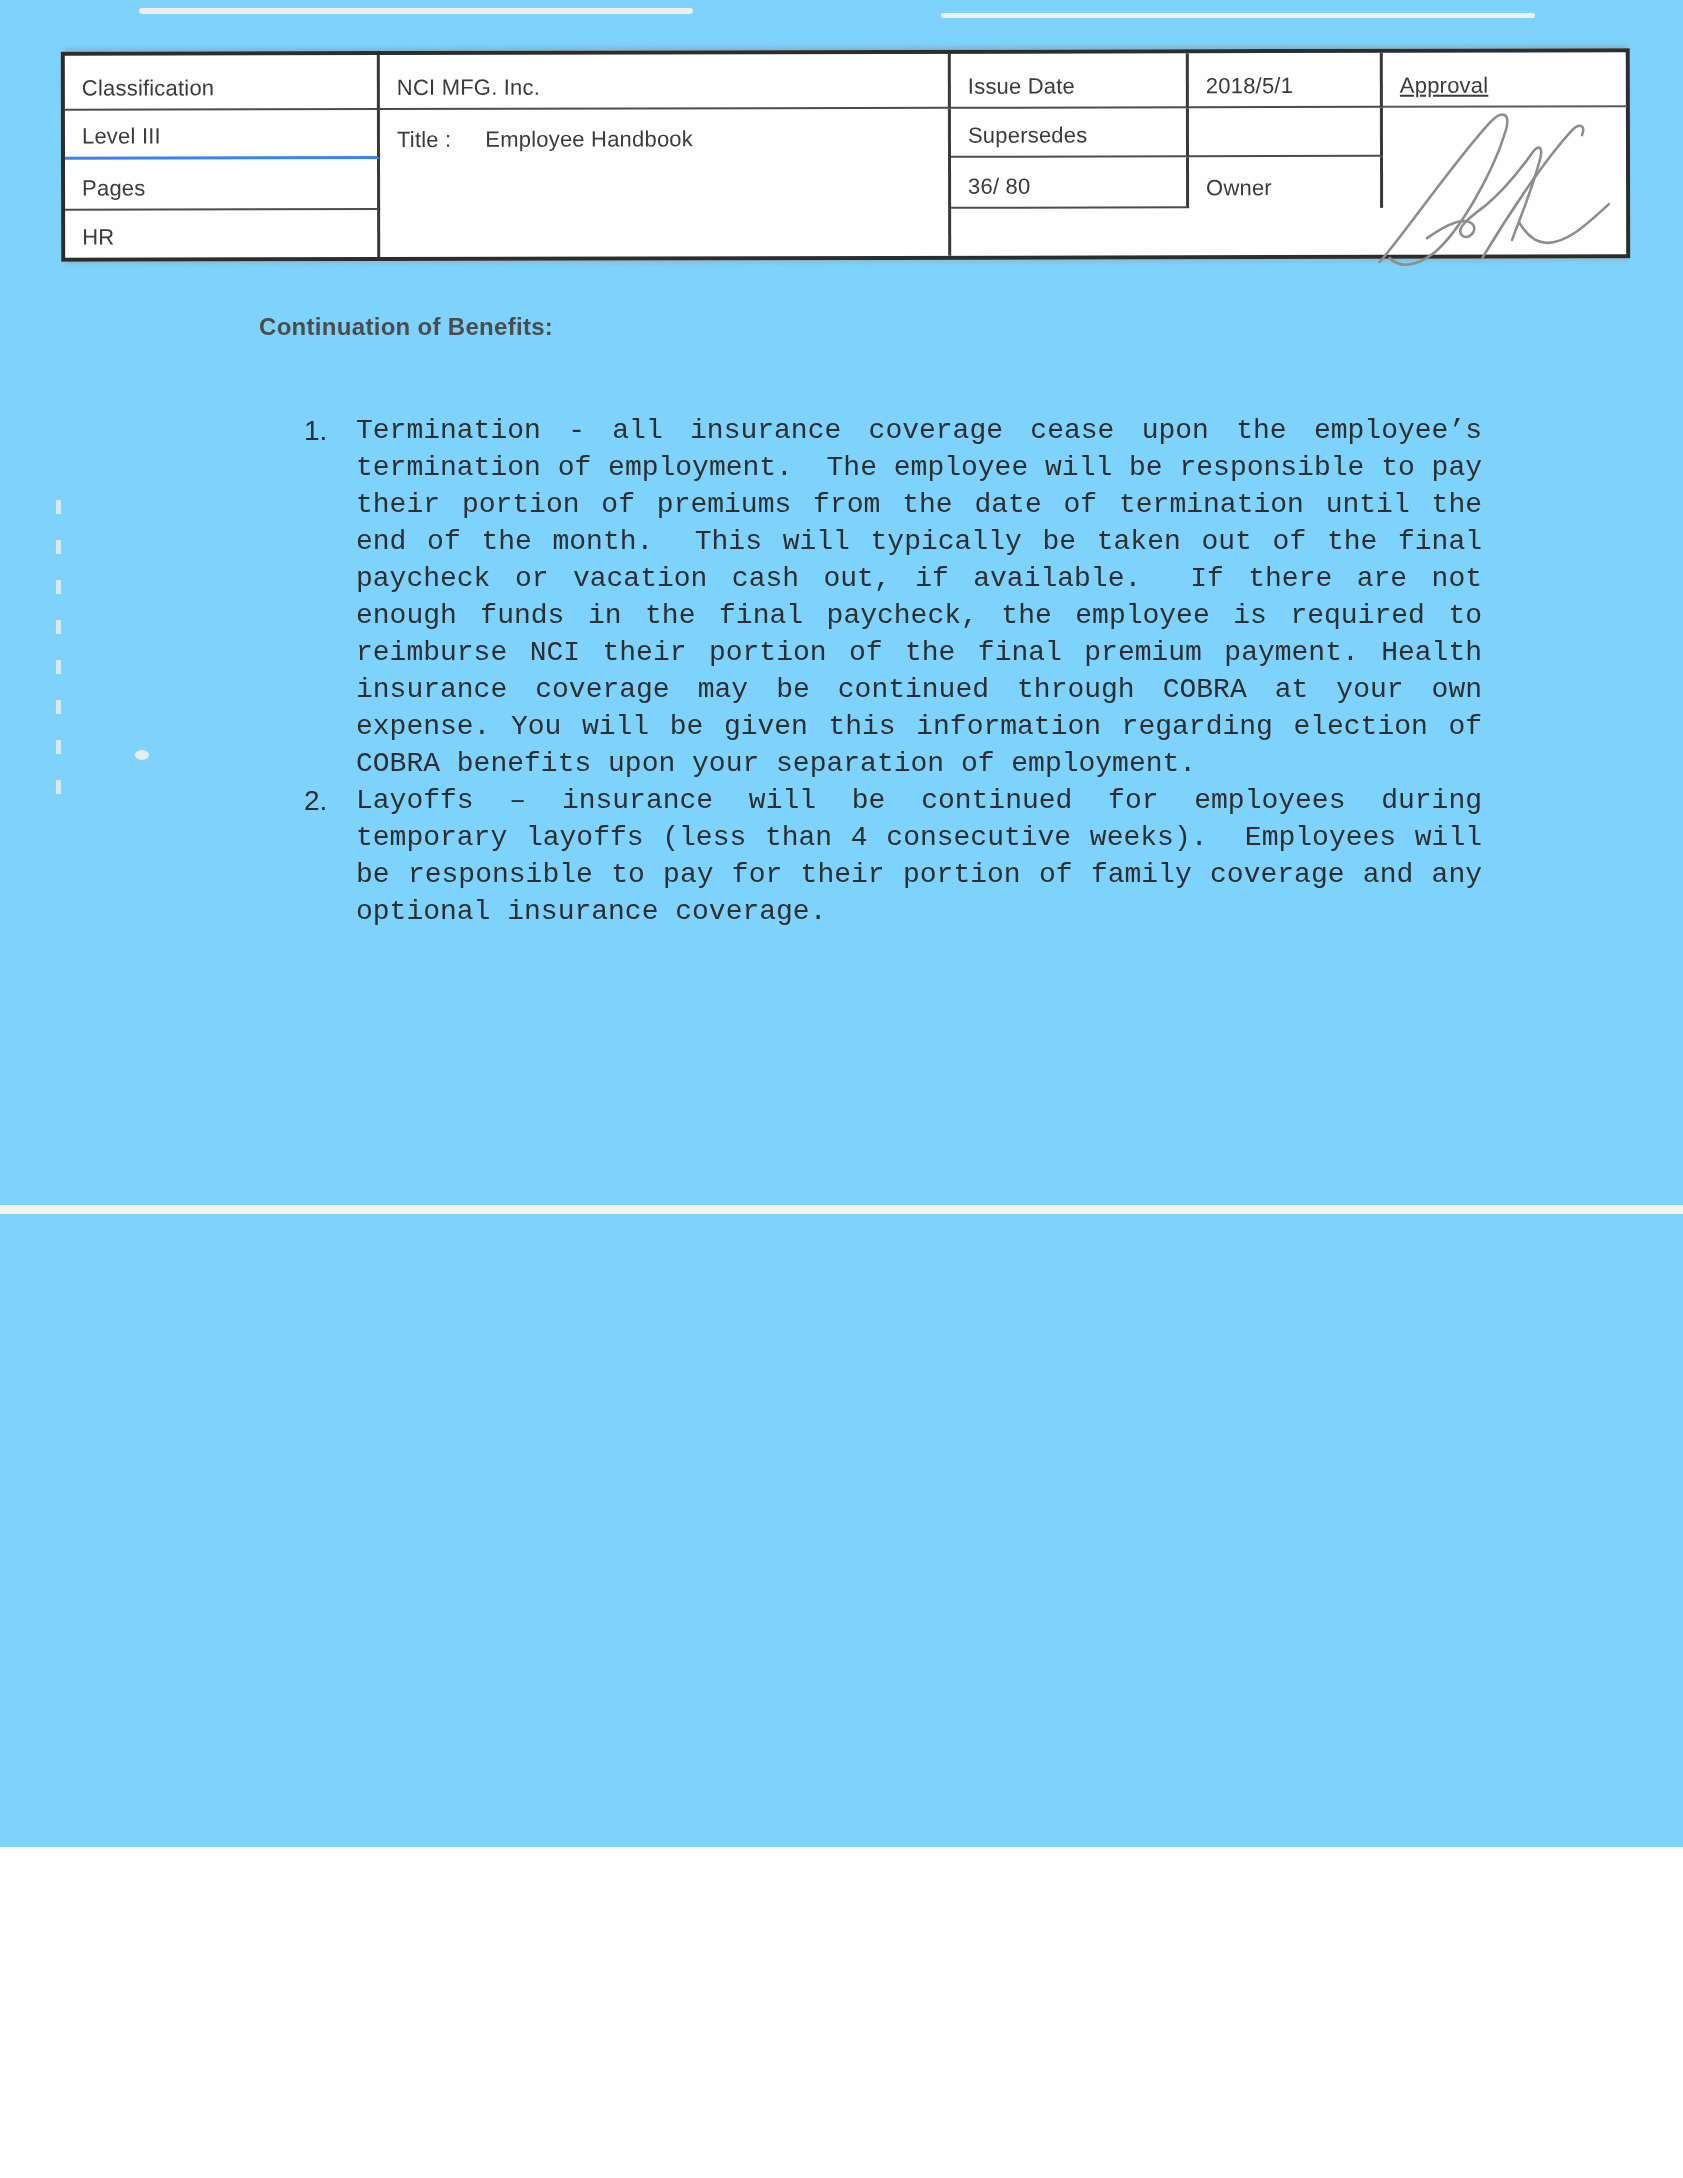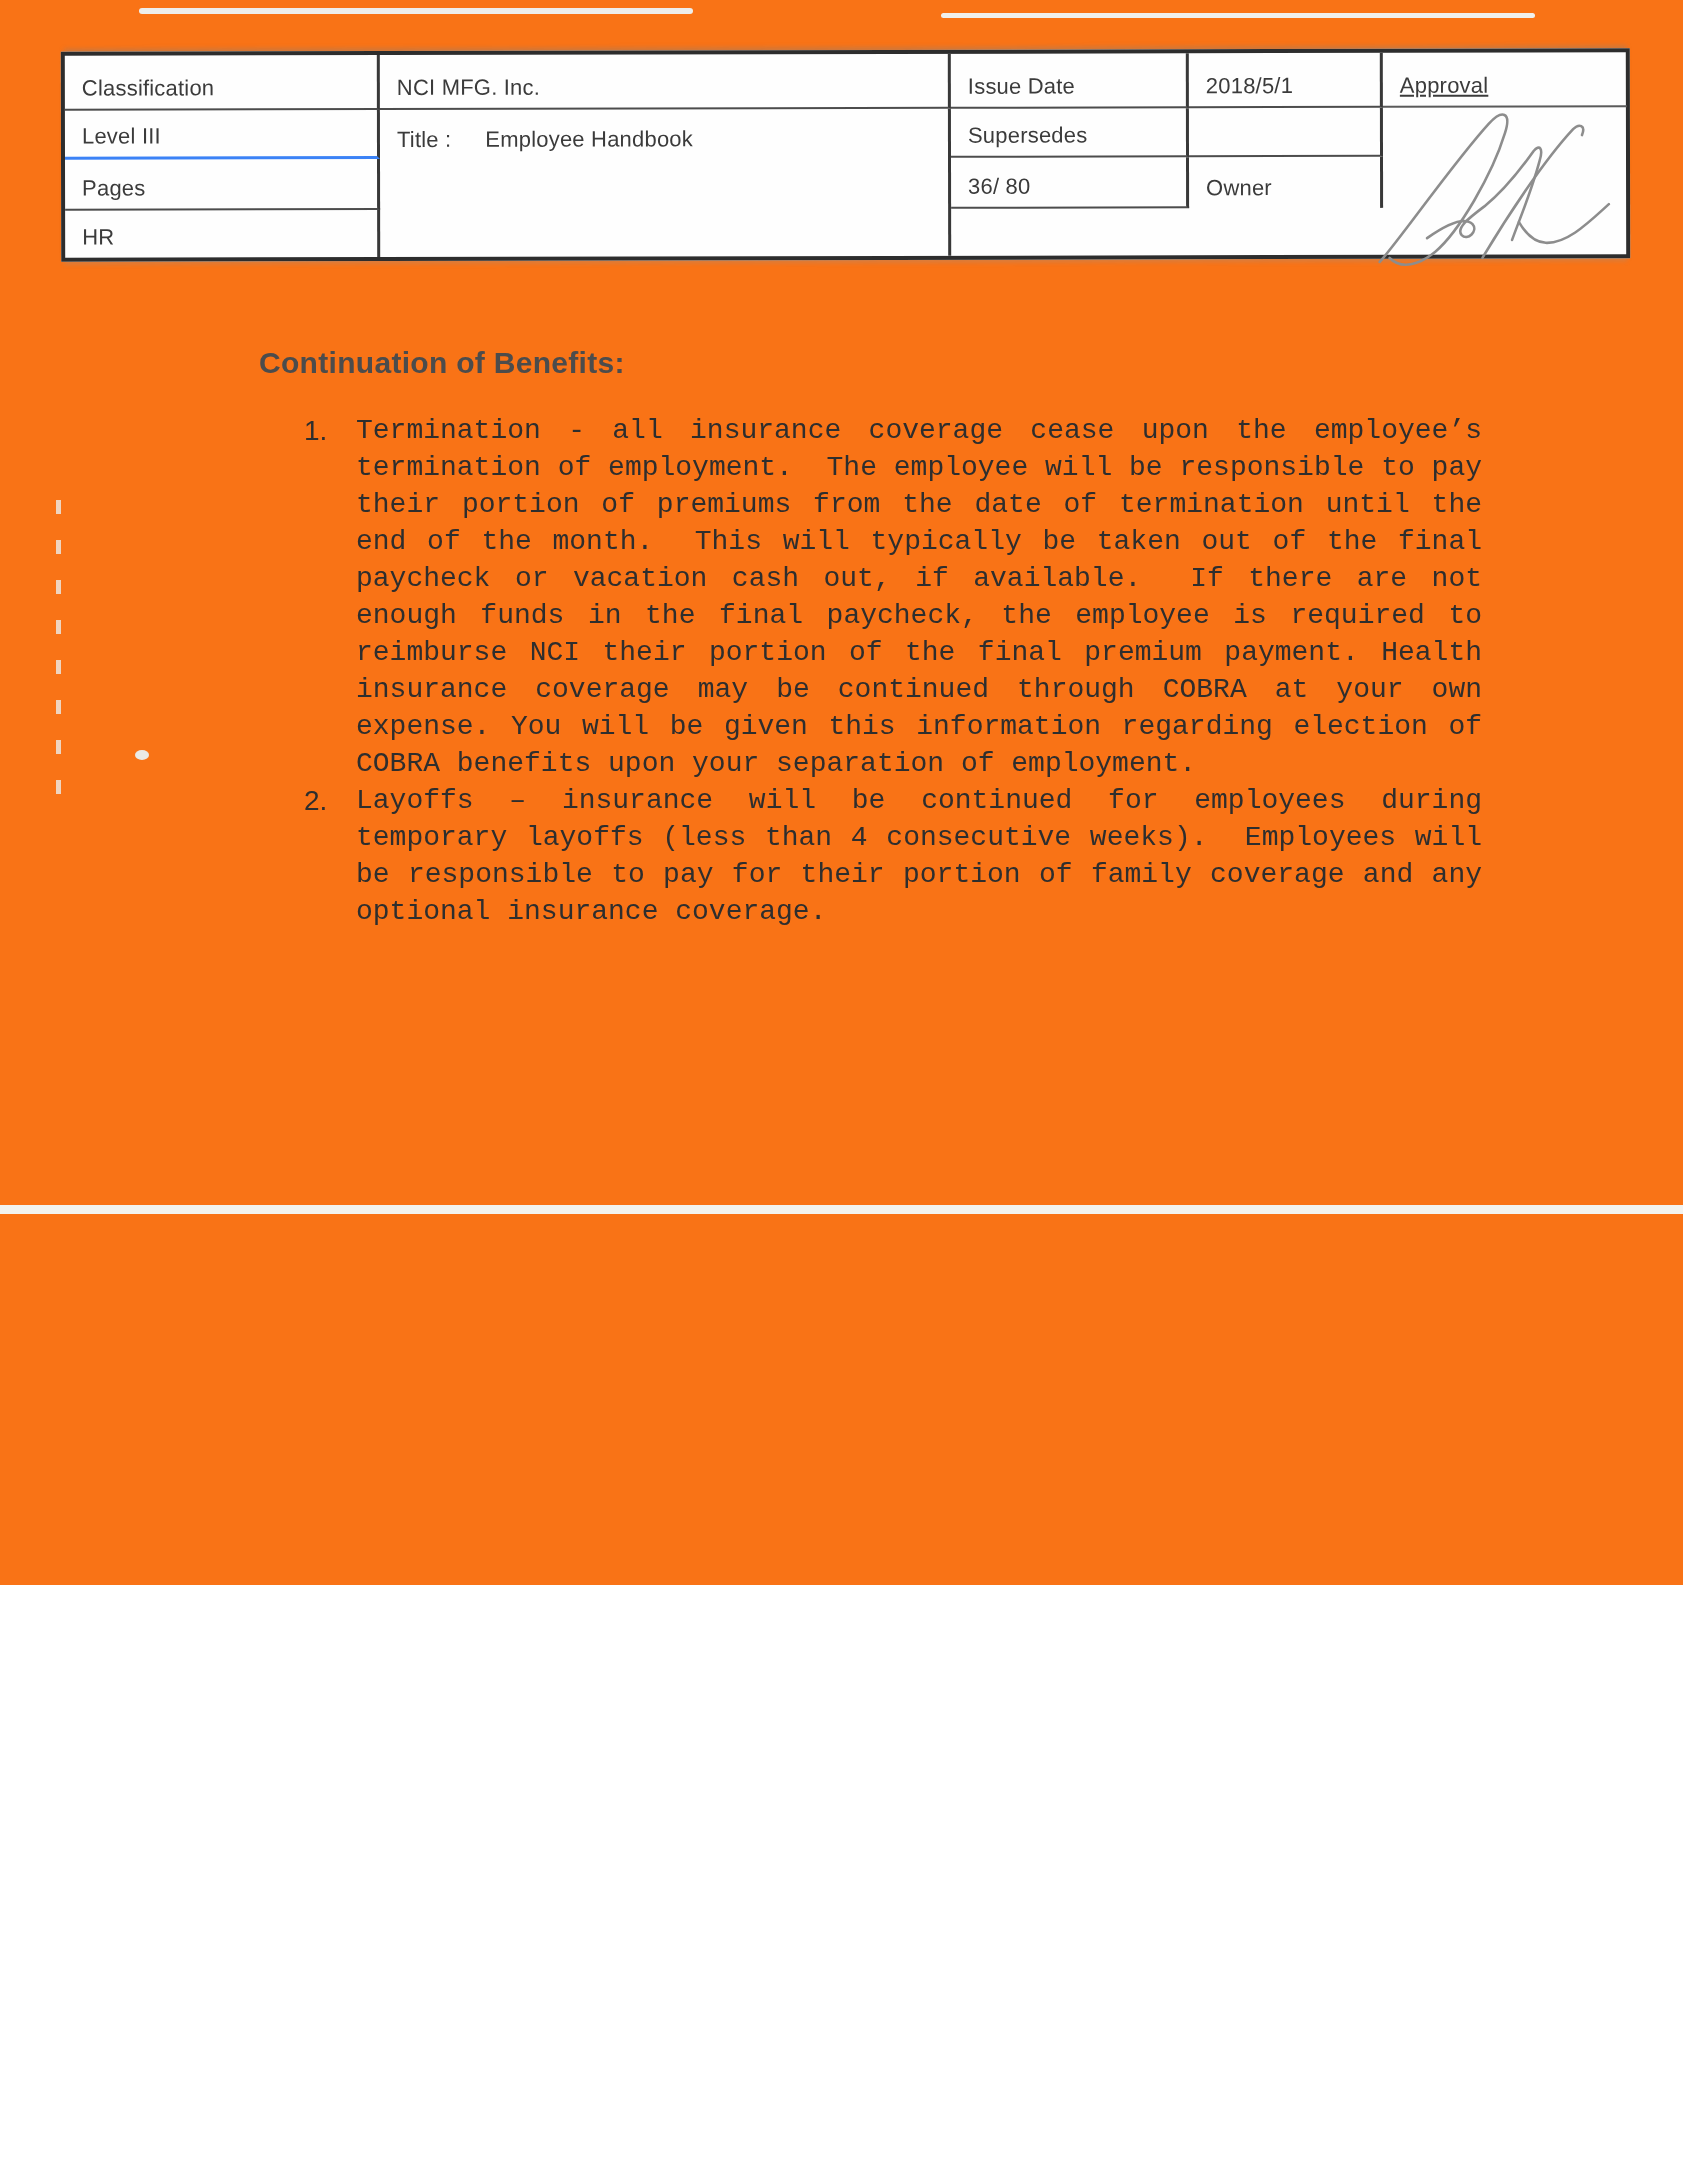--- a/index.html
+++ b/index.html
@@ -1,21 +1,21 @@
 <!DOCTYPE html>
 <html><head>
 <meta charset="utf-8">
 <style>
   * { margin: 0; padding: 0; box-sizing: border-box; }
   html, body { background: #ffffff; }
   .page {
     position: relative;
     width: 1683px;
-    height: 1585px;
-    background: #f97316;
+    height: 1847px;
+    background: #7dd3fc;
     font-family: "Liberation Sans", sans-serif;
     overflow: hidden;
   }
 
   
   .hdr-table {
     position: absolute;
     left: 61px; top: 50px;
     width: 1569px; height: 210px;
     display: grid;
@@ -43,22 +43,22 @@
   .hline-light { border-bottom: 2px solid #5a5a5a; text-decoration: underline; }
   .span3 { grid-row: span 3; }
   .top-align { align-items: flex-start; padding-top: 17px; }
   .title-gap { display: inline-block; width: 34px; }
   .sig-cell { padding: 0; }
   .sig-cell svg { position: absolute; left: 2px; top: -6px; overflow: visible; }
 
   
   .heading {
     position: absolute;
-    left: 259px; top: 346px;
-    font-size: 30px;
+    left: 259px; top: 313px;
+    font-size: 24px;
     font-weight: 700;
     letter-spacing: 0.3px;
     color: #4c4c4c;
   }
   .list {
     position: absolute;
     left: 304px; top: 412px;
     width: 1178px;
     font-size: 28px;
     line-height: 37px;

